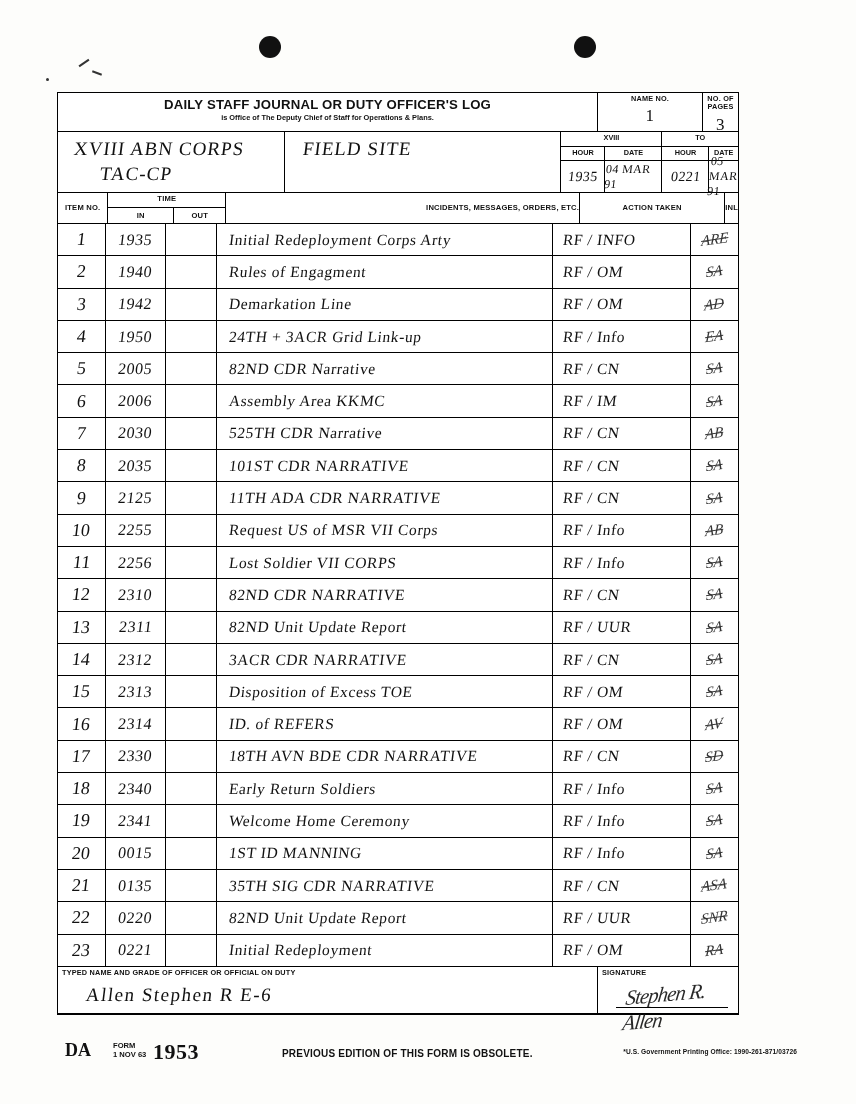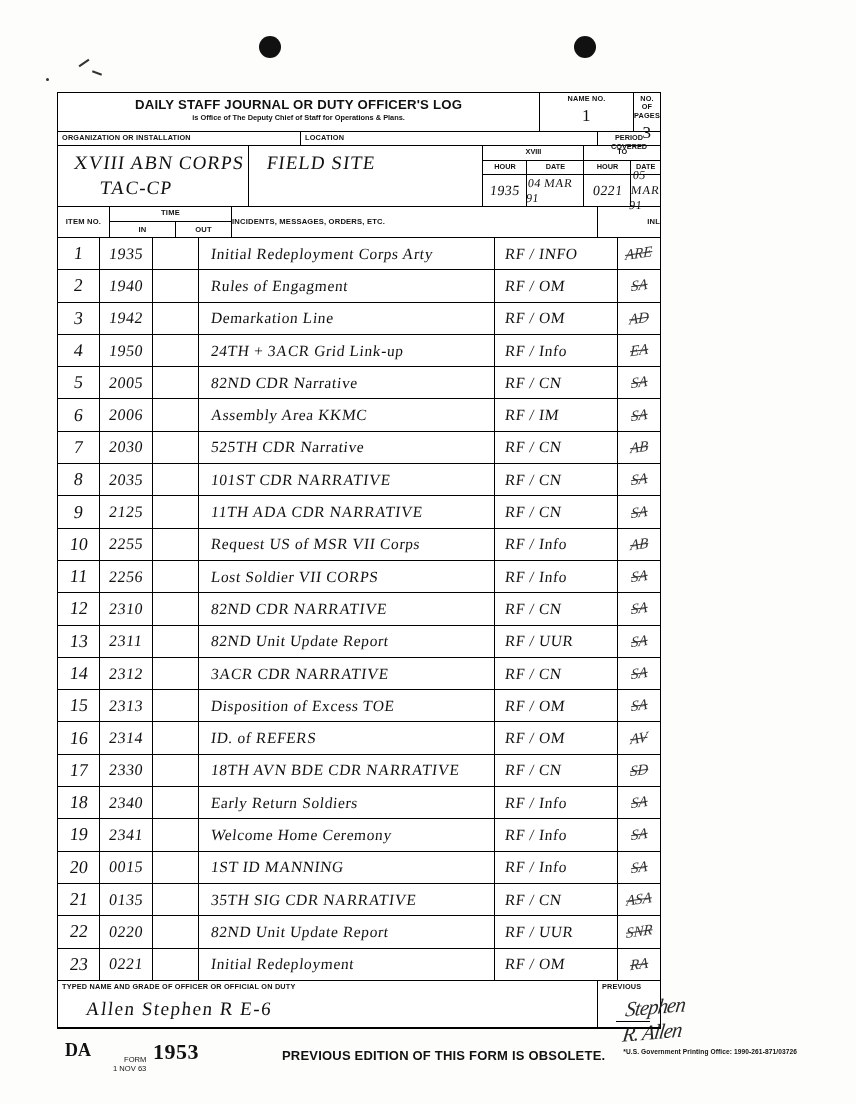--- a/index.html
+++ b/index.html
@@ -41,21 +41,21 @@
   }
   .mark.m1 { left: 78px; top: 62px; width: 12px; height: 2px; transform: rotate(-35deg); }
   .mark.m2 { left: 92px; top: 72px; width: 10px; height: 2px; transform: rotate(20deg); }
   .mark.m3 { left: 46px; top: 78px; width: 3px; height: 3px; border-radius: 50%; }
 
   
   #form {
     position: absolute;
     left: 57px;
     top: 92px;
-    width: 604px;
+    width: 682px;
     border: 1.6px solid #000;
     box-sizing: border-box;
     background: #fff;
   }
 
   .row { display: flex; }
   .cell {
     border-right: 1.2px solid #000;
     box-sizing: border-box;
     position: relative;
@@ -209,38 +209,37 @@
   }
   .da {
     position: absolute;
     left: 8px; top: 0;
     font-family: "Liberation Serif", serif;
     font-weight: bold;
     font-size: 18px;
   }
   .daform {
     position: absolute;
-    left: 56px; top: 15px;
+    left: 56px; top: 1px;
     font-size: 7.6px;
-    font-weight: normal;
+    font-weight: bold;
     line-height: 1.25;
-    text-align: right;
   }
   .danum {
     position: absolute;
     left: 96px; top: -1px;
     font-family: "Liberation Serif", serif;
     font-weight: bold;
     font-size: 22px;
     letter-spacing: .5px;
   }
   .prev {
     position: absolute;
     left: 225px; top: 8px;
-    font-size: 13px;
+    font-size: 10px;
     font-weight: bold;
     letter-spacing: .2px;
   }
   .gpo {
     position: absolute;
     right: 2px; top: 8px;
     font-size: 6.6px;
     font-weight: bold;
     letter-spacing: .1px;
   }
@@ -265,31 +264,20 @@
       <div class="cell" style="width:105px;">
         <div class="lbl ctr">NAME NO.</div>
         <div class="bignum hw" style="margin-top:4px;">1</div>
       </div>
       <div class="cell" style="flex:1;">
         <div class="lbl ctr">NO. OF PAGES</div>
         <div class="bignum hw" style="margin-top:4px;">3</div>
       </div>
     </div>
 
-    <div class="row band" style="height:13px;">
-      <div class="cell" style="width:243px;">
-        <div class="lbl">ORGANIZATION OR INSTALLATION</div>
-      </div>
-      <div class="cell" style="width:297px;">
-        <div class="lbl">LOCATION</div>
-      </div>
-      <div class="cell" style="flex:1;">
-        <div class="pc-head">PERIOD COVERED</div>
-      </div>
-    </div>
 
     <div class="row band" style="height:60px;">
       <div class="cell" style="width:243px;">
         <div class="orgval hw-slant" style="position:absolute;left:16px;top:6px;">XVIII  ABN  CORPS</div>
         <div class="orgval hw-slant" style="position:absolute;left:42px;top:31px;">TAC-CP</div>
       </div>
 
       <div class="cell" style="width:297px;">
         <div class="orgval hw-slant" style="position:absolute;left:18px;top:6px;">FIELD  SITE</div>
       </div>
@@ -345,22 +333,25 @@
         <div class="colhead" style="border-bottom:1.1px solid #000;height:13px;padding-top:1px;">TIME</div>
         <div style="display:flex;height:16px;">
           <div style="width:66px;border-right:1.2px solid #000;box-sizing:border-box;display:flex;align-items:center;justify-content:center;">
             <span class="colhead">IN</span>
           </div>
           <div style="flex:1;display:flex;align-items:center;justify-content:center;">
             <span class="colhead">OUT</span>
           </div>
         </div>
       </div>
-      <div class="cell" style="width:366px;display:flex;align-items:center;justify-content:flex-start;">
+      <div class="cell" style="width:366px;display:flex;align-items:center;justify-content:flex-end;">
         <div class="colhead">INCIDENTS, MESSAGES, ORDERS, ETC.</div>
+      </div>
+      <div class="cell" style="width:150px;display:flex;align-items:center;justify-content:center;">
+        <div class="colhead">ACTION TAKEN</div>
       </div>
       <div class="cell" style="flex:1;display:flex;align-items:center;justify-content:flex-end;">
         <div class="colhead">INL</div>
       </div>
     </div>
 
     <div id="entries">
         <div class="entry">
           <div class="c c-item">
             <span class="hw-item hw-slant">1</span>
@@ -822,21 +813,21 @@
           </div>
         </div>
       </div>
 
     <div class="sigband">
       <div class="sig-left">
         <div class="lbl">TYPED NAME AND GRADE OF OFFICER OR OFFICIAL ON DUTY</div>
         <div class="signame hw-slant">Allen  Stephen   R   E-6</div>
       </div>
       <div class="sig-right">
-        <div class="lbl">PREVIOUS</div>
+        <div class="lbl">SIGNATURE</div>
         <div class="scribble">Stephen R. Allen</div>
         <div class="sig-underline"></div>
       </div>
     </div>
   </div>
 
   <div id="footer">
     <span class="da">DA</span>
     <span class="daform">
       <span>FORM</span><br>

